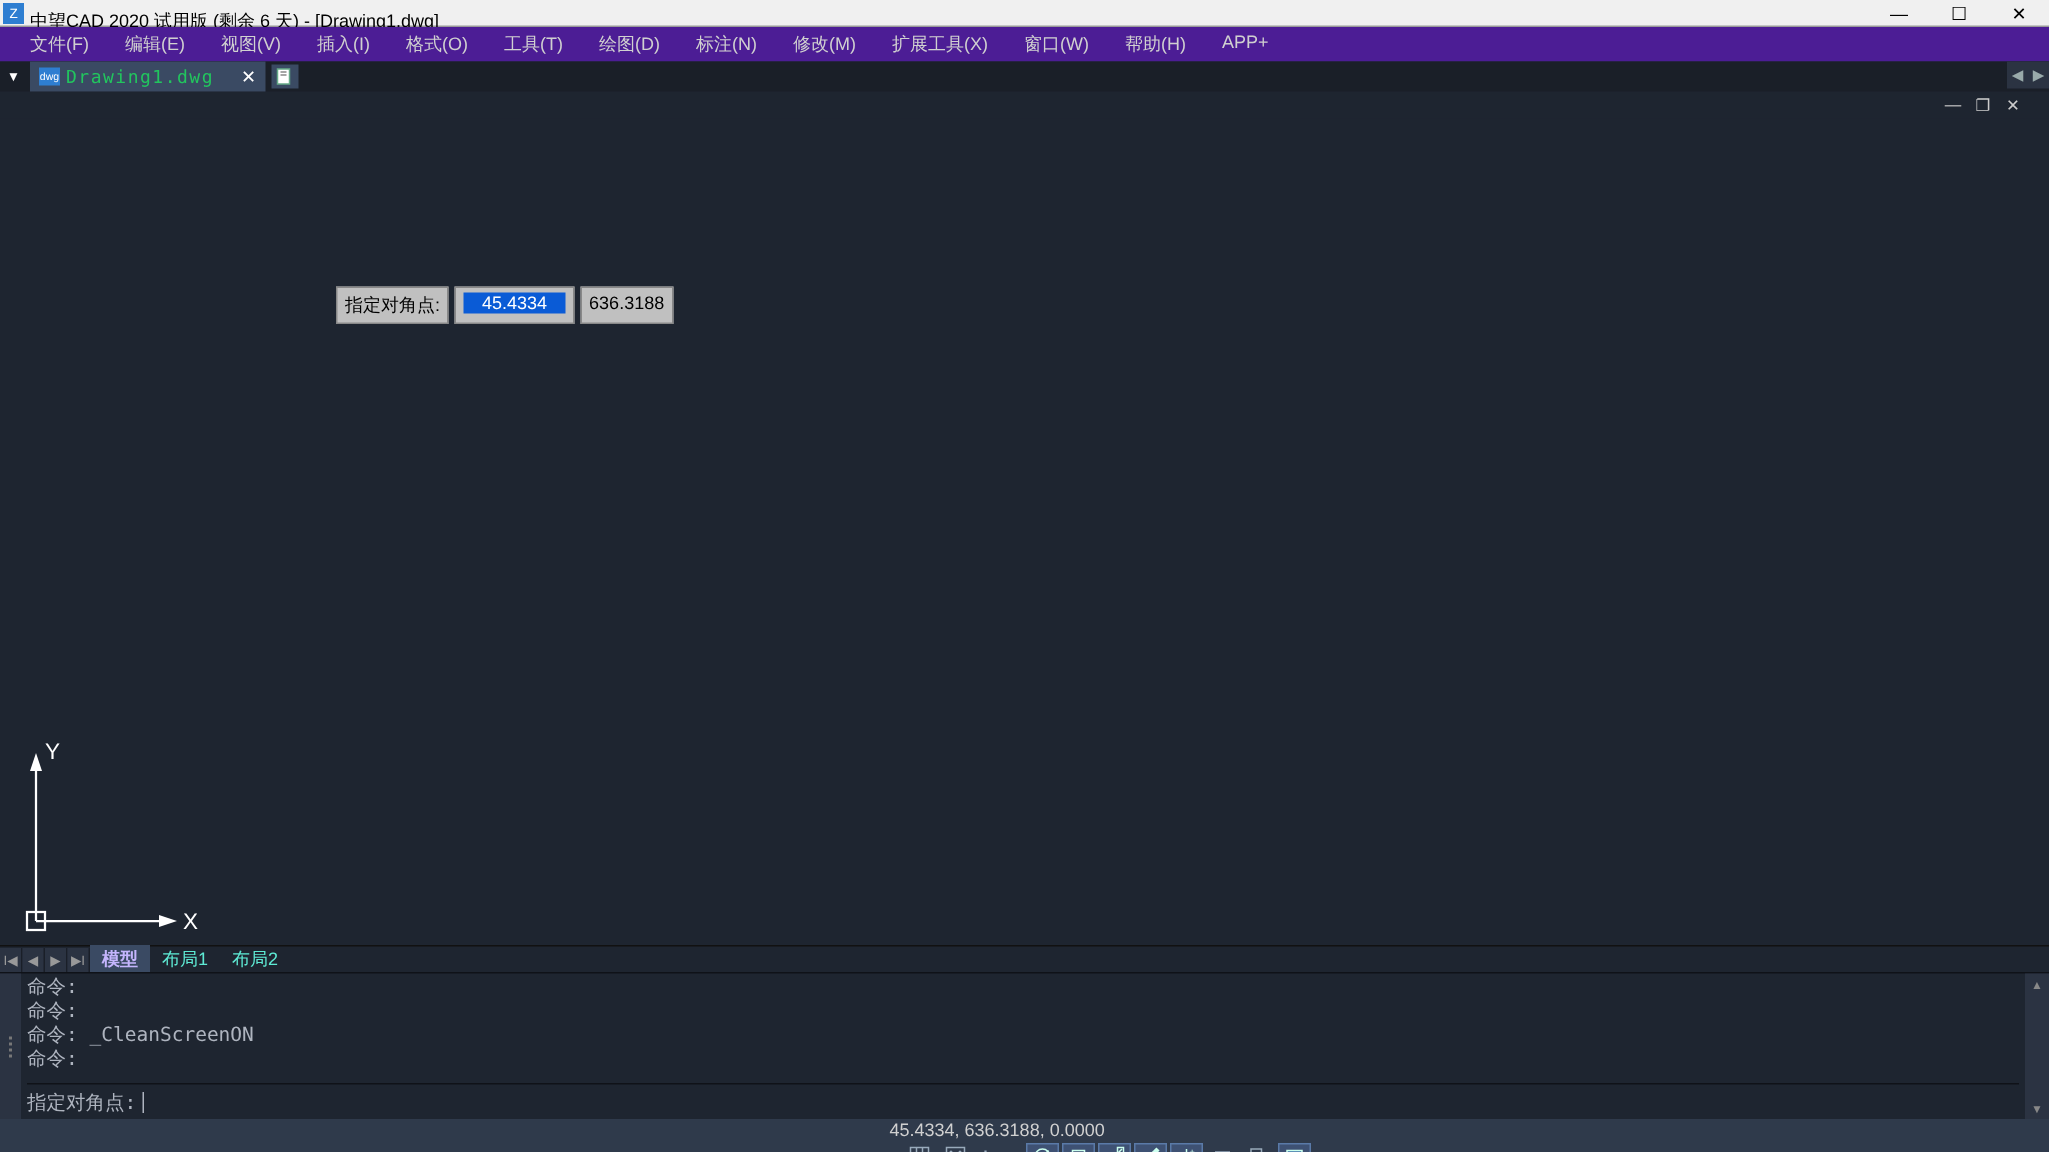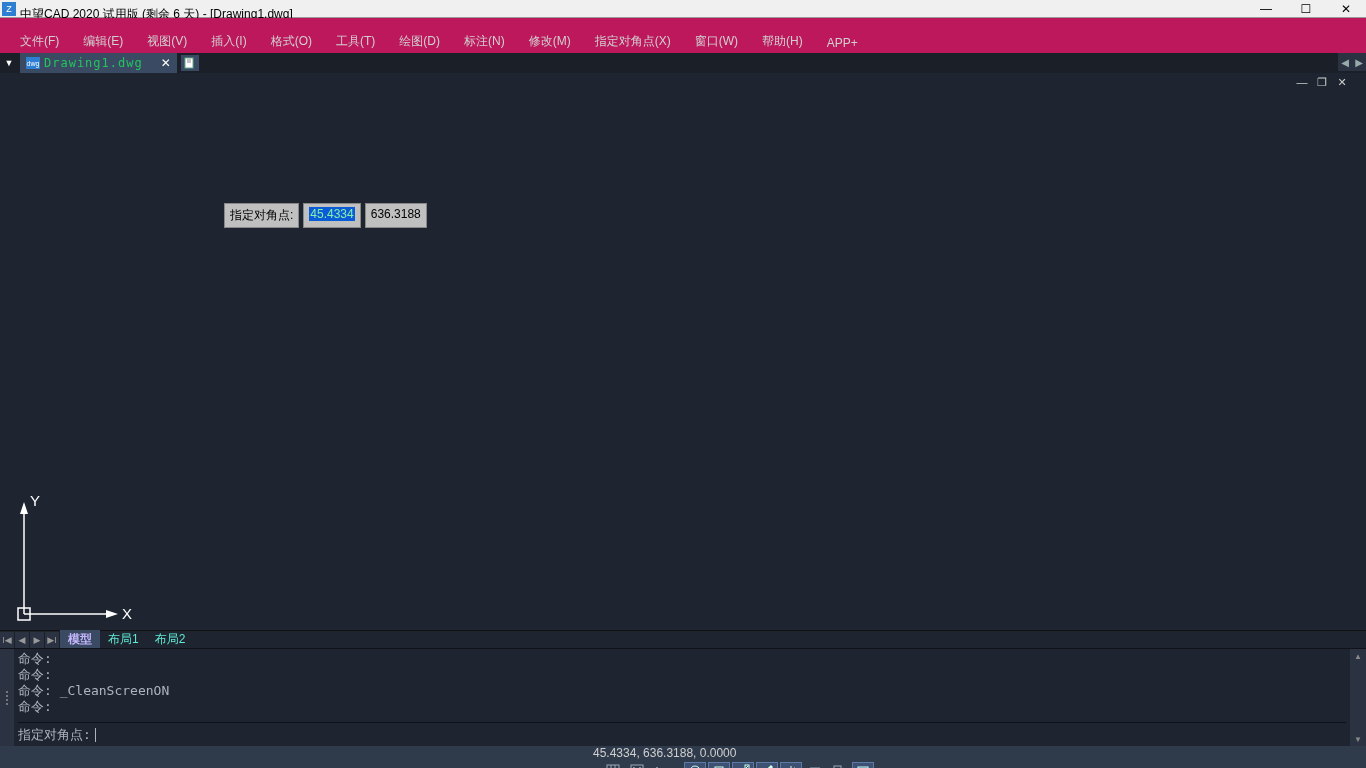--- a/index.html
+++ b/index.html
@@ -33,24 +33,24 @@
   color: #fff;
 }
 .title-bar-text { flex: 1; padding-left: 2px; font-size: 12px; margin-top: 12px; }
 .win-controls { display: flex; }
 .win-btn {
   width: 40px; height: 18px;
   display: flex; align-items: center; justify-content: center;
   color: #000; font-size: 12px;
 }
 .menu-bar {
-  height: 35px;
-  background: #be185d;
-  display: flex;
-  align-items: flex-end;
+  height: 23px;
+  background: #4c1d95;
+  display: flex;
+  align-items: flex-start;
   padding-left: 8px;
 }
 .menu-item {
   padding: 3px 12px;
   color: #d0d0d0;
   font-size: 12px;
 }
 .doc-tabs {
   height: 20px;
   background: #1a1f28;
@@ -122,21 +122,21 @@
   border: 1px solid #888;
 }
 .tooltip-input {
   background: #c0c0c0;
   color: #000;
   padding: 3px 5px;
   font-size: 12px;
   border: 1px solid #888;
 }
 .tooltip-input.selected { background-color: #c0c0c0; }
-.tooltip-input.selected span { background: #0a5bd6; color: #86efac; padding: 0 1px; }
+.tooltip-input.selected span { background: #0a5bd6; color: #ffffff; padding: 0 12px; }
 .ucs-icon {
   position: absolute;
   left: 10px;
   bottom: 8px;
 }
 .layout-tabs {
   height: 18px;
   background: #1e2530;
   display: flex;
   align-items: center;
@@ -239,21 +239,21 @@
 <div class="menu-bar">
   <div class="menu-item">文件(F)</div>
   <div class="menu-item">编辑(E)</div>
   <div class="menu-item">视图(V)</div>
   <div class="menu-item">插入(I)</div>
   <div class="menu-item">格式(O)</div>
   <div class="menu-item">工具(T)</div>
   <div class="menu-item">绘图(D)</div>
   <div class="menu-item">标注(N)</div>
   <div class="menu-item">修改(M)</div>
-  <div class="menu-item">指定对角点(X)</div>
+  <div class="menu-item">扩展工具(X)</div>
   <div class="menu-item">窗口(W)</div>
   <div class="menu-item">帮助(H)</div>
   <div class="menu-item">APP+</div>
 </div>
 
 <div class="doc-tabs">
   <div class="doc-tabs-arrow">▼</div>
   <div class="doc-tab">
     <span class="doc-tab-icon">dwg</span>
     <span class="doc-tab-text">Drawing1.dwg</span>

